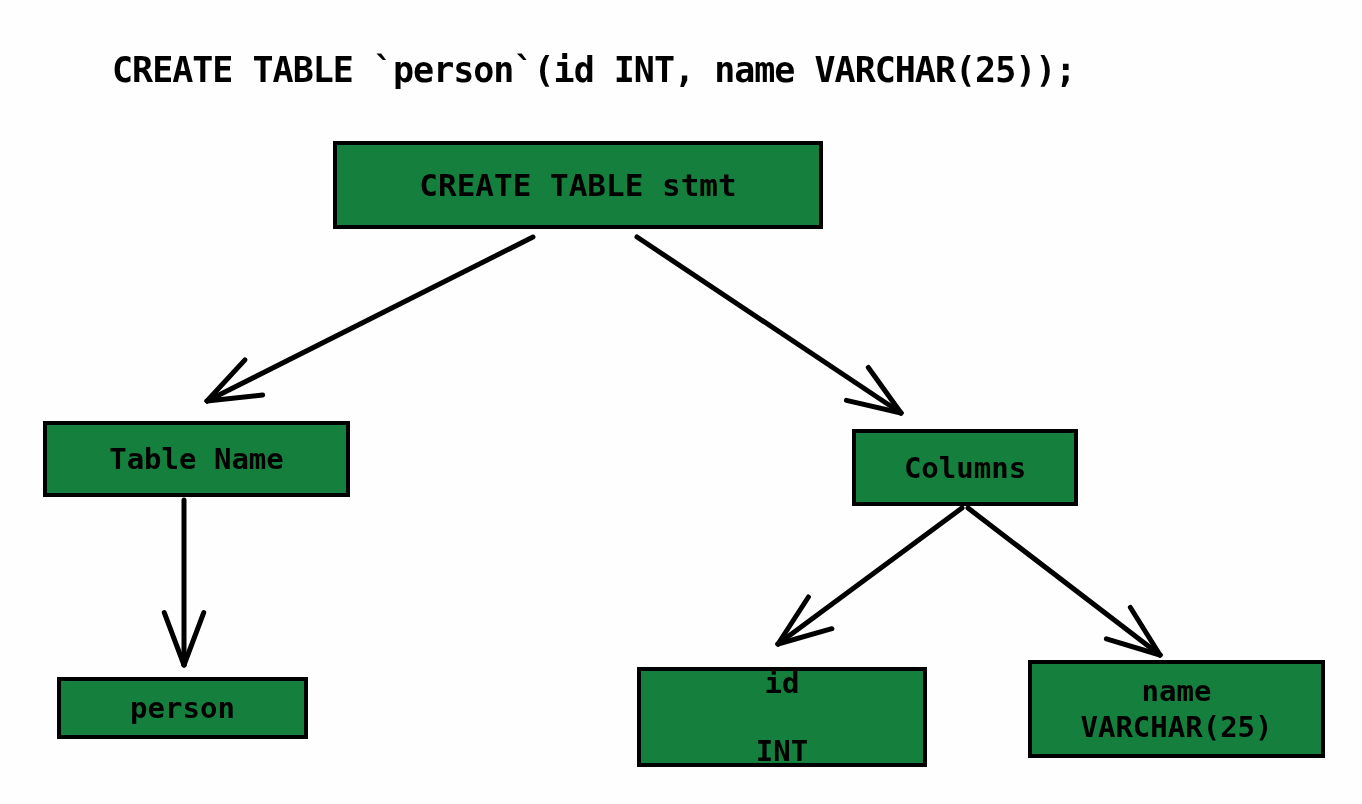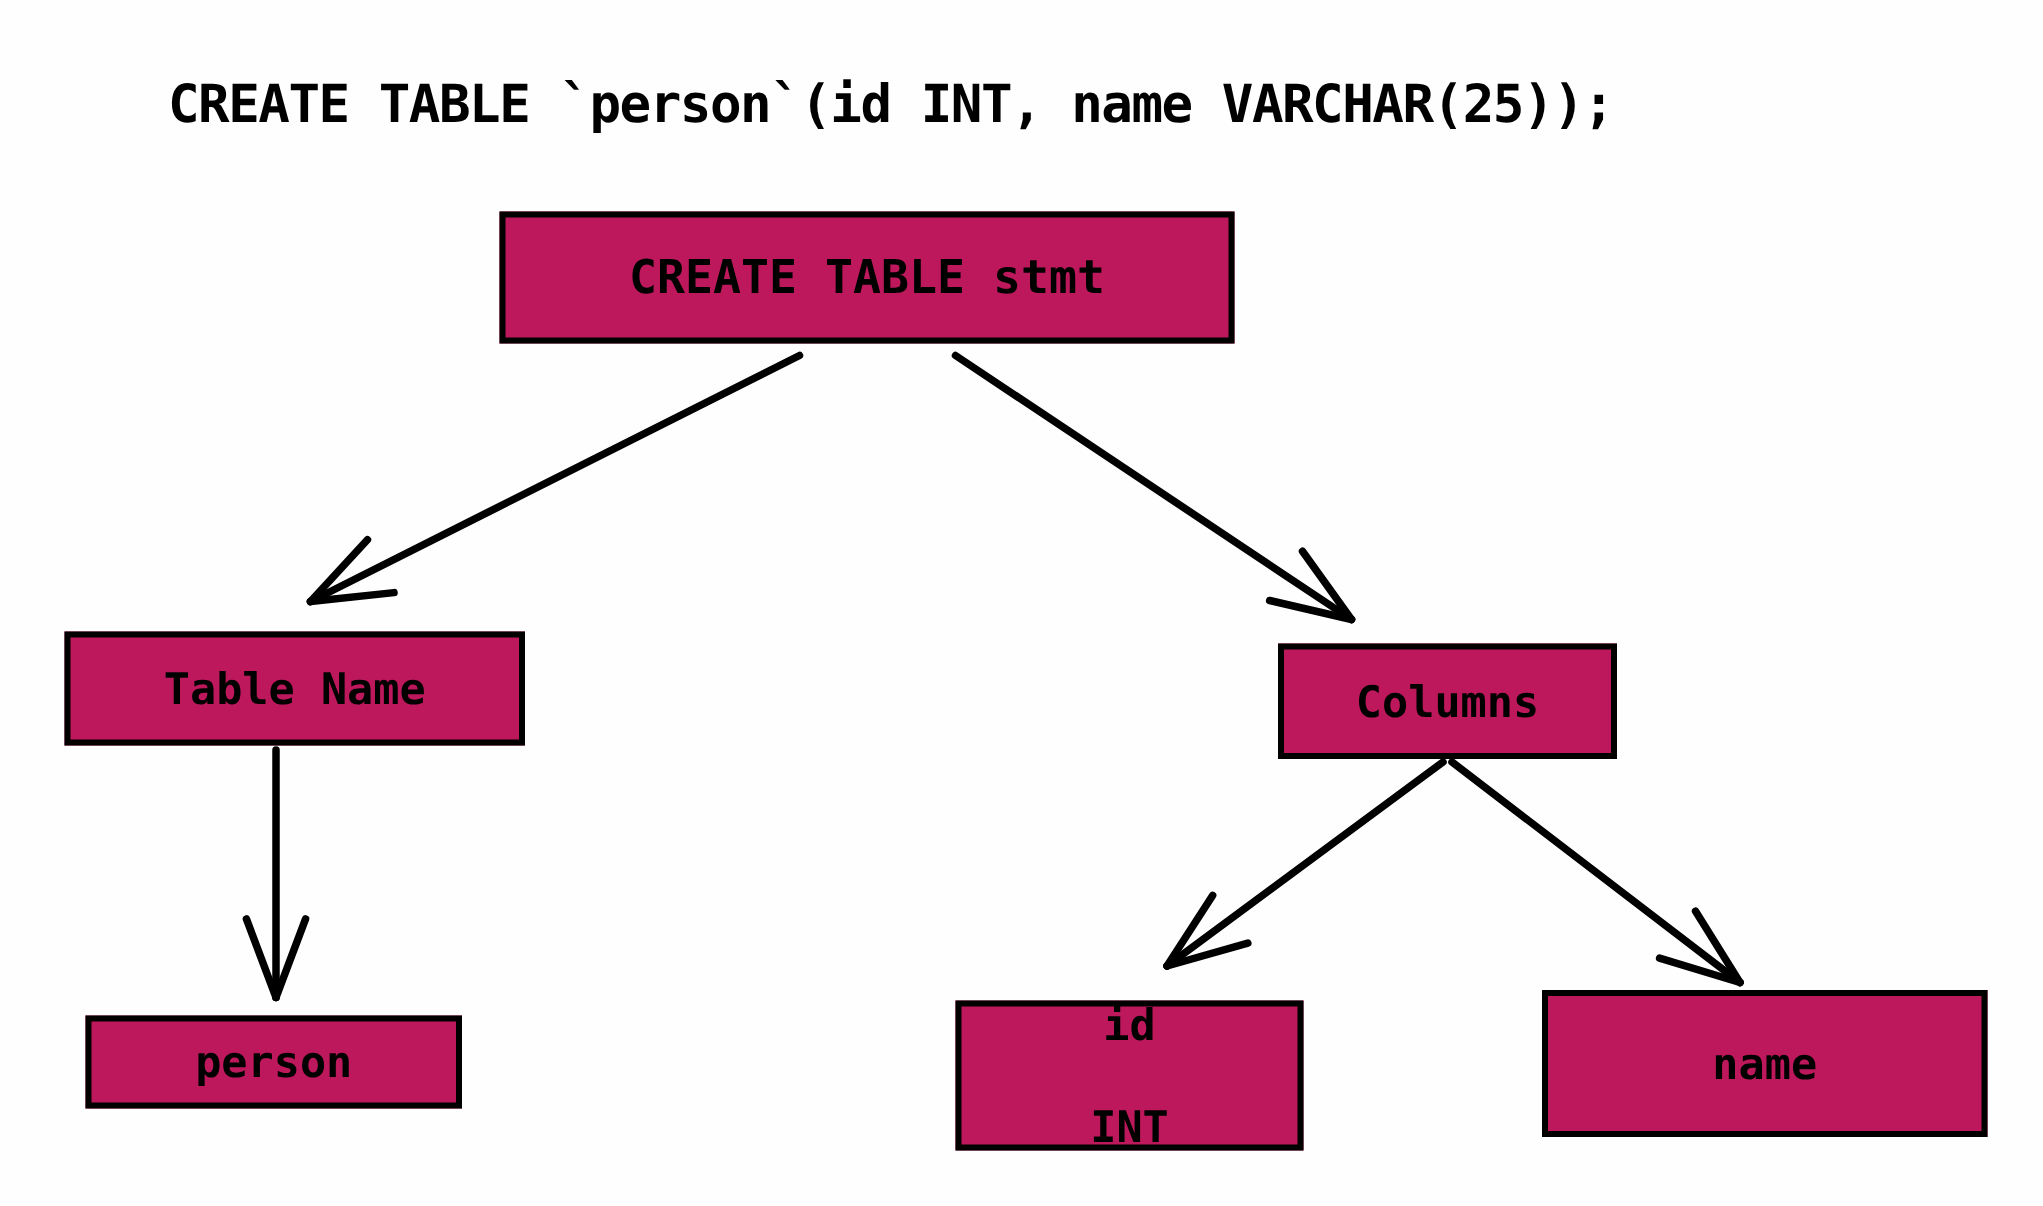--- a/index.html
+++ b/index.html
@@ -28,39 +28,39 @@
   .edges-svg {
     position: absolute;
     left: 0;
     top: 0;
     pointer-events: none;
   }
   .node {
     position: absolute;
     box-sizing: border-box;
     border: 4px solid #000;
-    background: #be185d;
+    background: #15803d;
     display: flex;
     flex-direction: column;
     align-items: center;
     justify-content: center;
     font-weight: bold;
     text-align: center;
   }
   .node .label-line {
     font-size: 29px;
     line-height: 36px;
     white-space: pre;
   }
   #node-root        { left: 333px;  top: 141px; width: 490px; height: 88px;  }
   #node-root .label-line { font-size: 31px; }
   #node-table-name  { left: 43px;   top: 421px; width: 307px; height: 76px;  }
   #node-columns     { left: 852px;  top: 429px; width: 226px; height: 77px;  }
   #node-person      { left: 57px;   top: 677px; width: 251px; height: 62px;  }
-  #node-column-id   { left: 637px;  top: 667px; width: 232px; height: 100px; gap: 32px; }
+  #node-column-id   { left: 637px;  top: 667px; width: 290px; height: 100px; gap: 32px; }
   #node-column-name { left: 1028px; top: 660px; width: 297px; height: 98px;  }
 </style>
 </head>
 <body>
 
 <div class="canvas">
 
   <div class="code-line">CREATE TABLE `person`(id INT, name VARCHAR(25));</div>
 
   <svg class="edges-svg" id="edges-svg" width="1362" height="804" viewBox="0 0 1362 804">
@@ -97,15 +97,16 @@
     <span class="label-line">person</span>
   </div>
 
   <div class="node" id="node-column-id">
     <span class="label-line">id</span>
     <span class="label-line">INT</span>
   </div>
 
   <div class="node" id="node-column-name">
     <span class="label-line">name</span>
+    <span class="label-line">VARCHAR(25)</span>
   </div>
 
 </div>
 
 </body></html>

